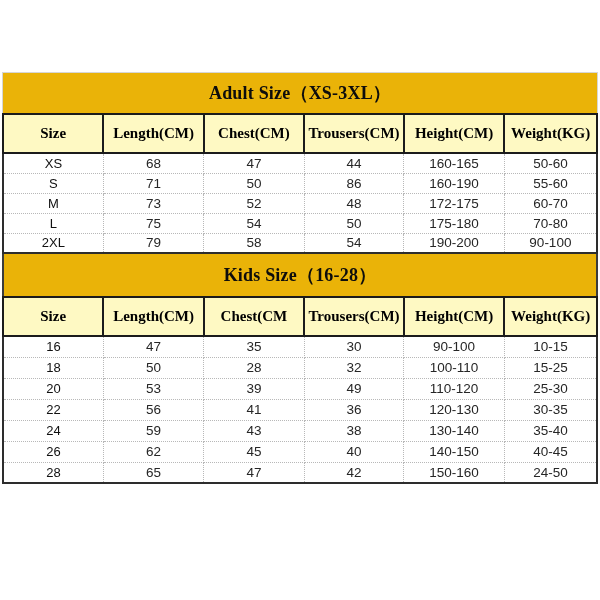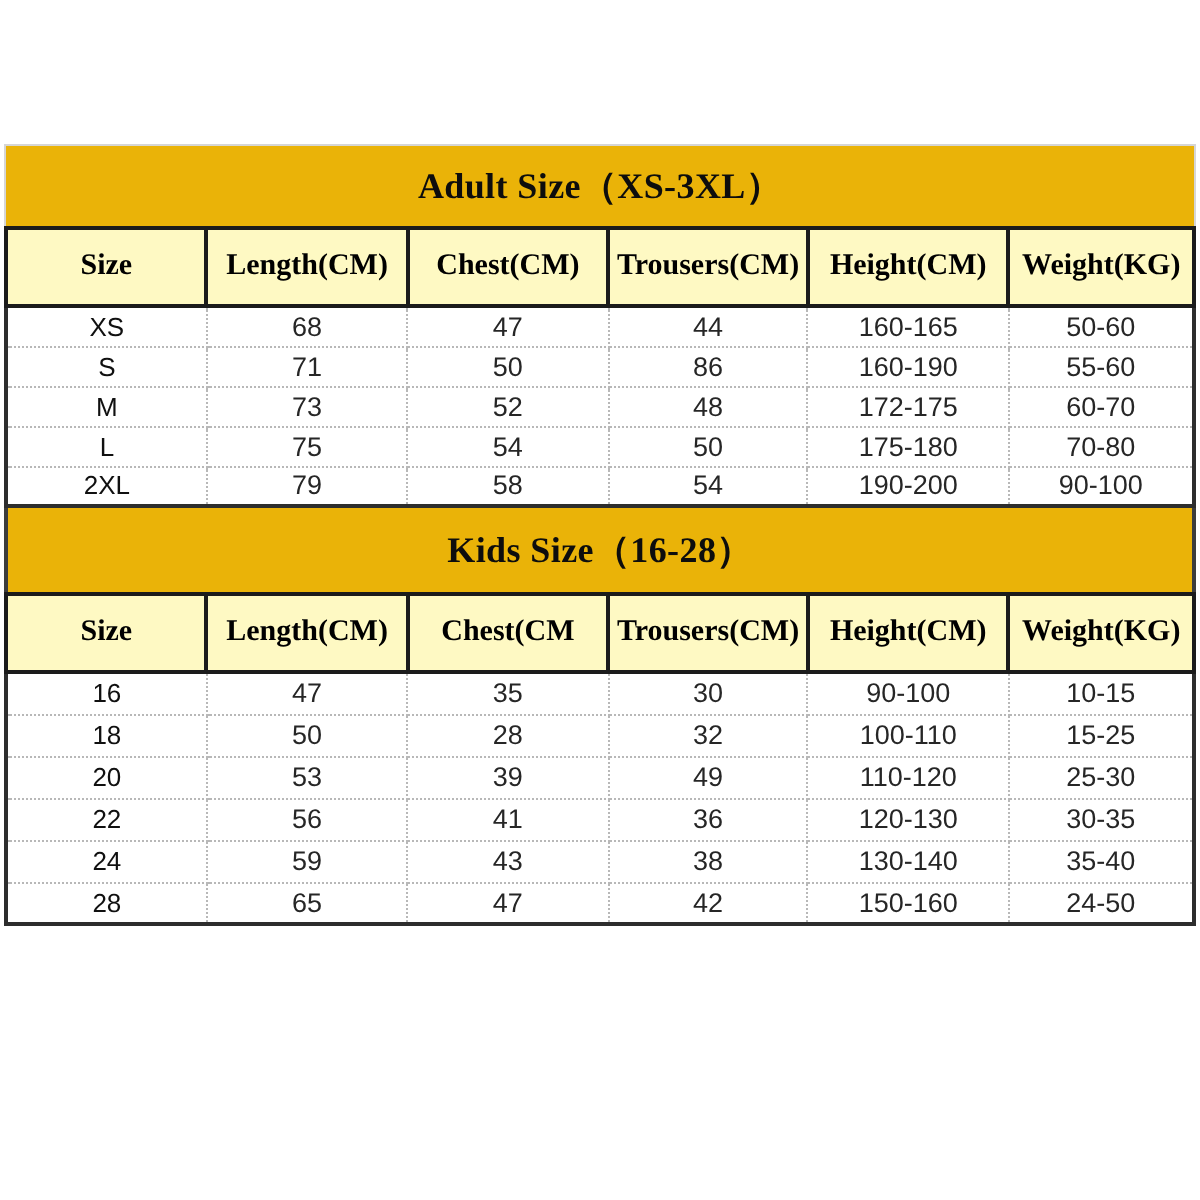--- a/index.html
+++ b/index.html
@@ -198,20 +198,28 @@
             </tr>
             <tr>
               <td>24</td>
               <td>59</td>
               <td>43</td>
               <td>38</td>
               <td>130-140</td>
               <td>35-40</td>
             </tr>
             <tr>
+              <td>26</td>
+              <td>62</td>
+              <td>45</td>
+              <td>40</td>
+              <td>140-150</td>
+              <td>40-45</td>
+            </tr>
+            <tr>
               <td>28</td>
               <td>65</td>
               <td>47</td>
               <td>42</td>
               <td>150-160</td>
               <td>24-50</td>
             </tr>
           </tbody>
       </table>
     </section>

